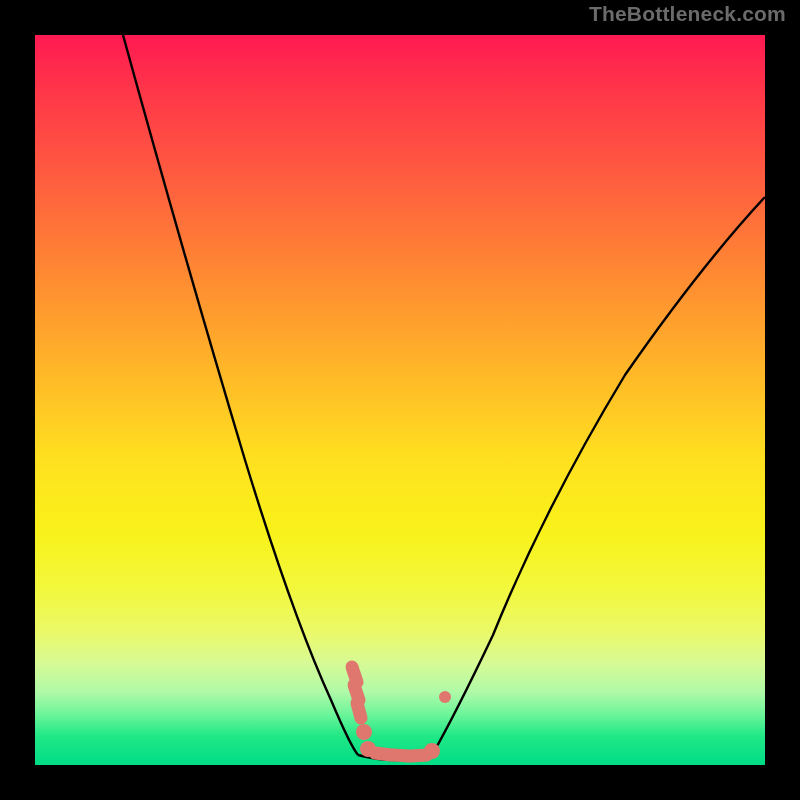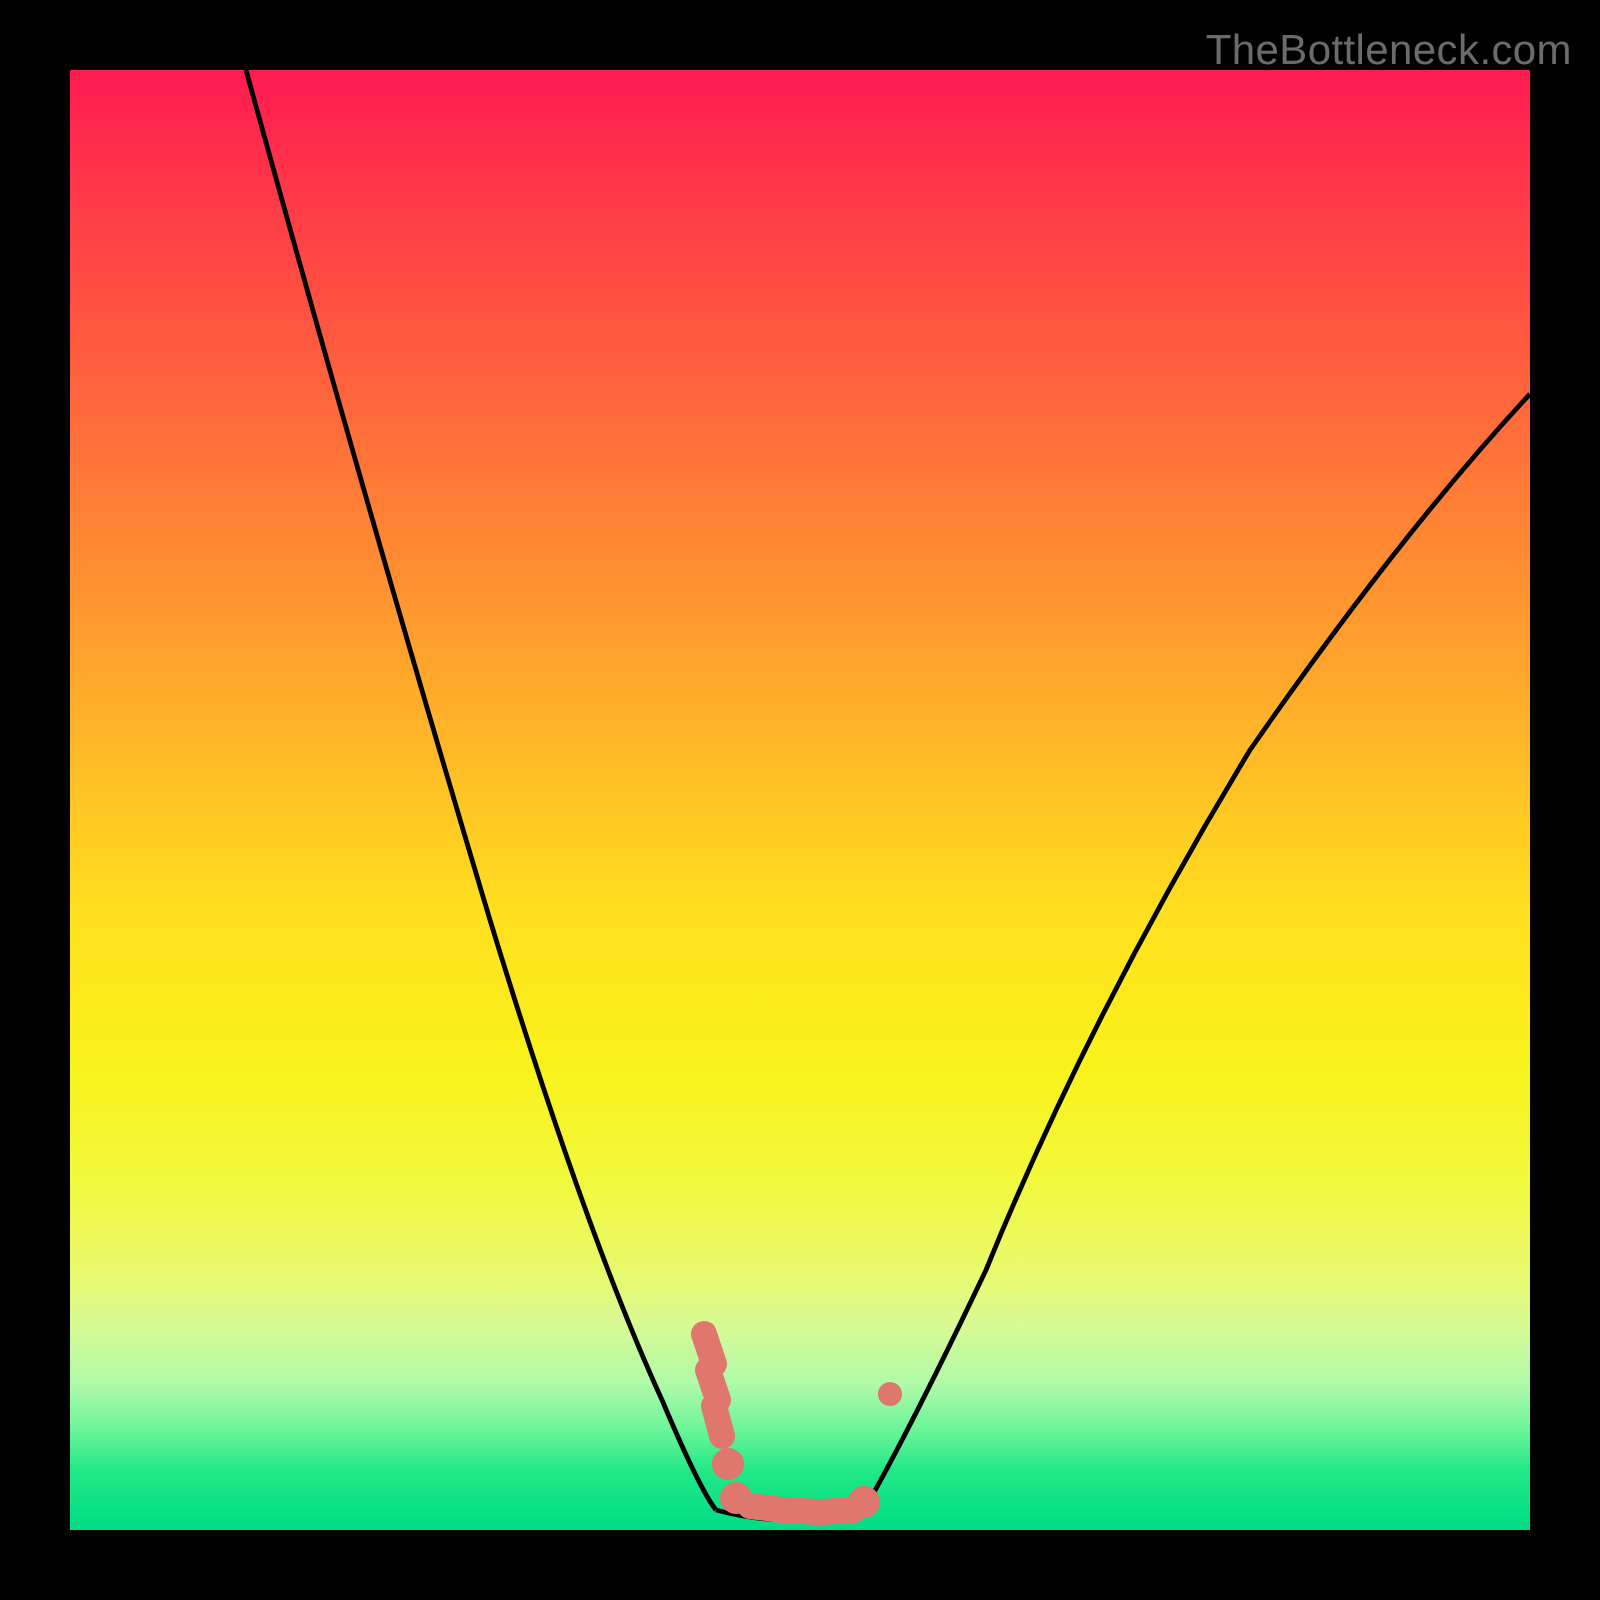--- a/index.html
+++ b/index.html
@@ -39,25 +39,25 @@
       #eaf96a 82%,
       #d7fa95 86%,
       #b0faa8 90%,
       #6ef59a 93%,
       #21e886 96%,
       #00dc86 100%
     );
   }
   .watermark {
     position: absolute;
-    top: 14px;
+    top: 2px;
     right: 14px;
     color: #6b6b6b;
     font-size: 21px;
-    font-weight: 400;
+    font-weight: 700;
     letter-spacing: 0.2px;
     user-select: none;
   }
   svg.curve-layer {
     position: absolute;
     left: 0;
     top: 0;
     width: 730px;
     height: 730px;
     overflow: visible;

